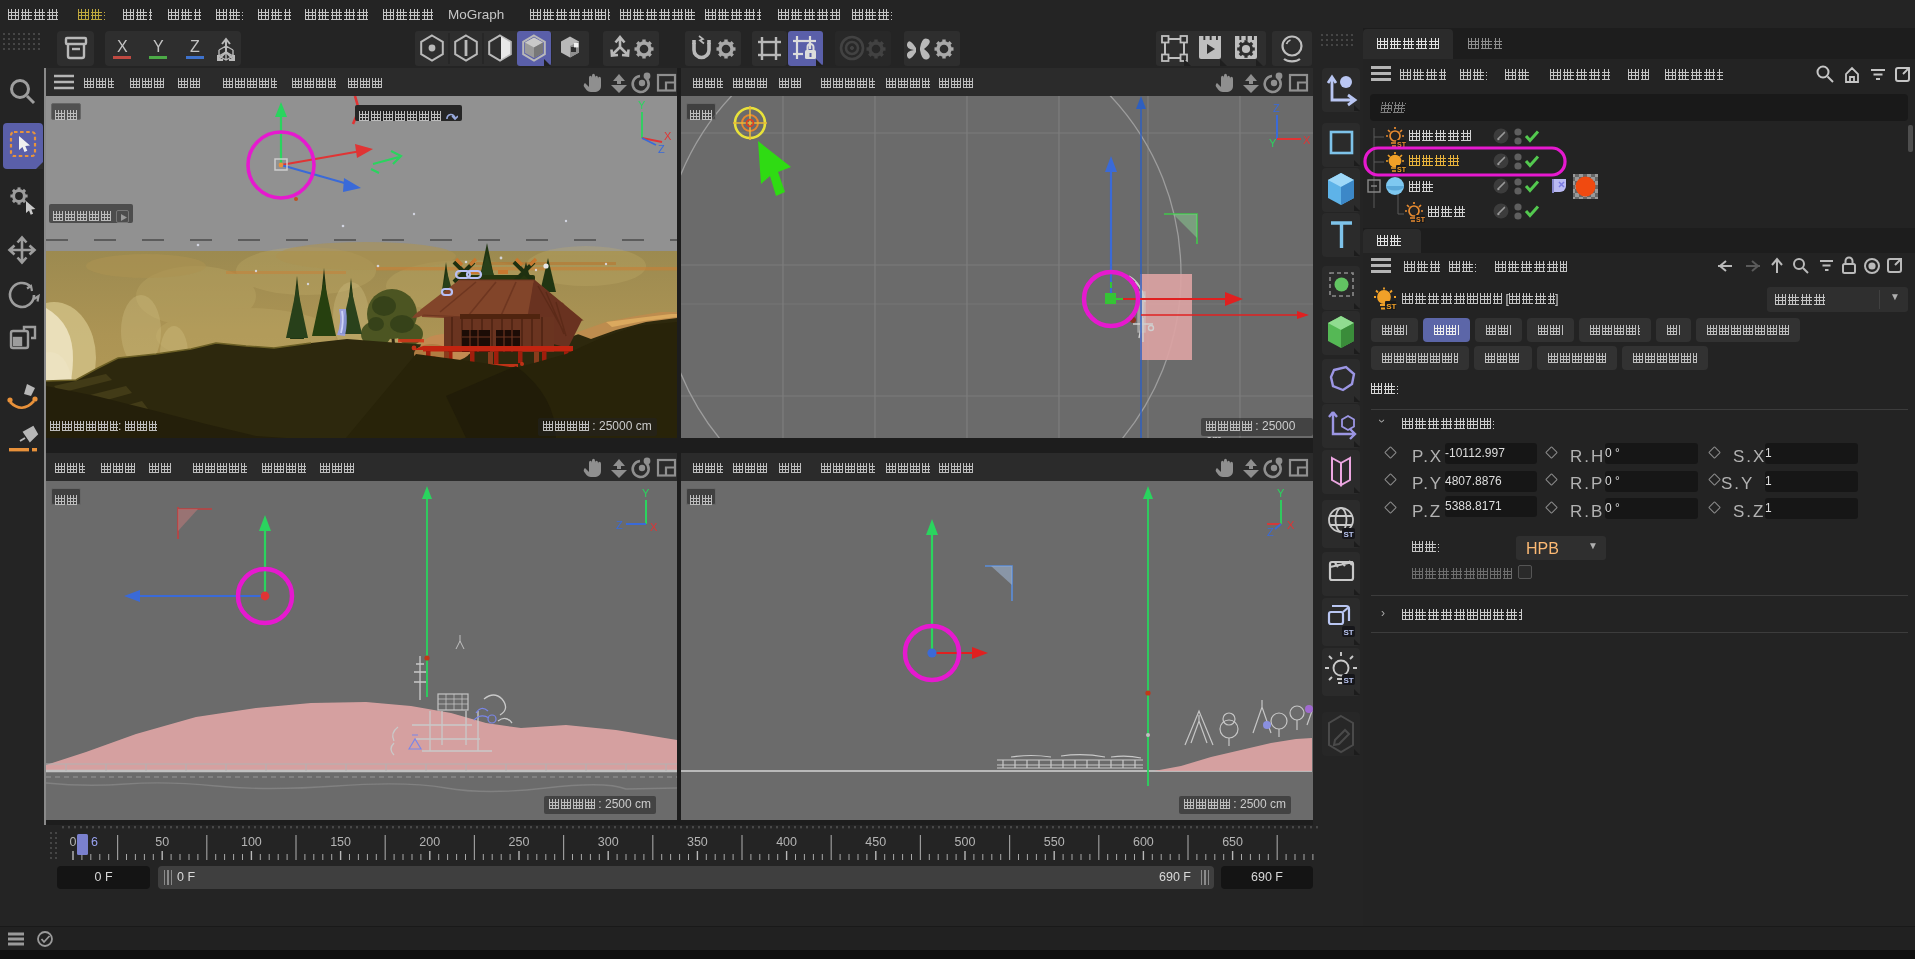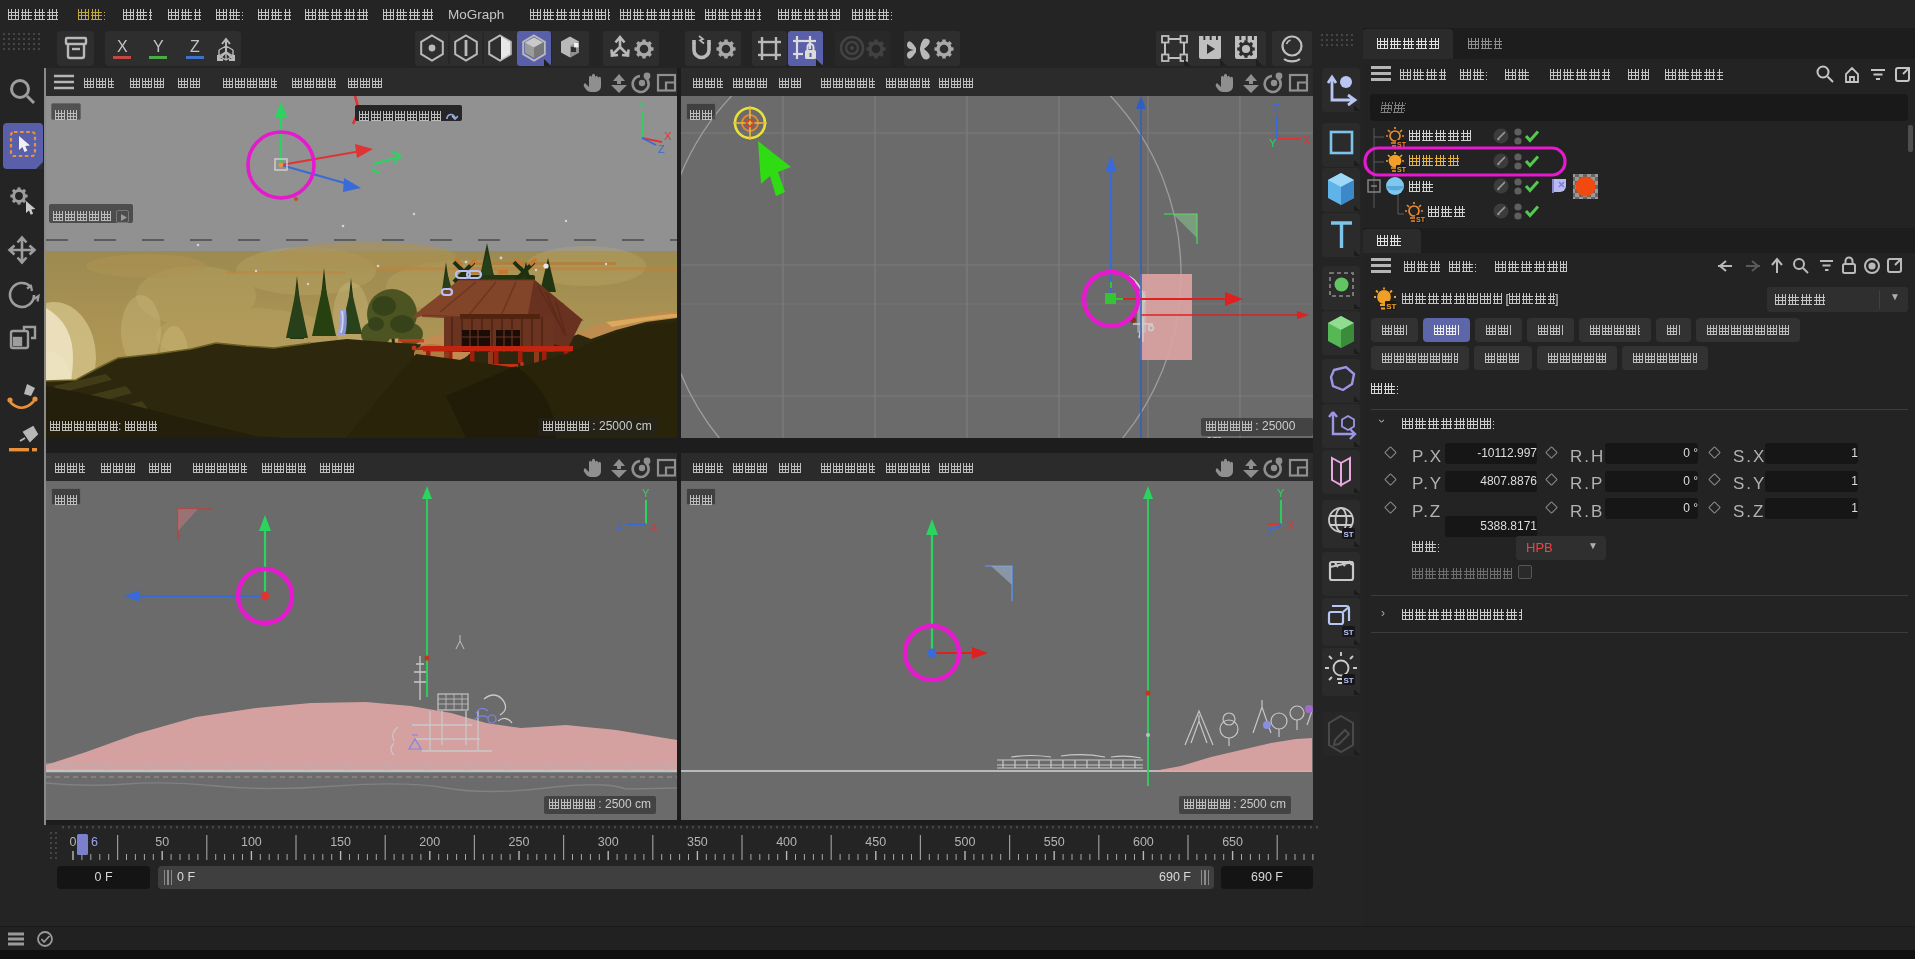--- a/index.html
+++ b/index.html
@@ -9,21 +9,21 @@
  mask-image:repeating-linear-gradient(90deg,#000 0 11px,transparent 11px 13px)}
 i.j2{display:inline-block;vertical-align:-1px;height:10px;
  background:repeating-linear-gradient(0deg,var(--c,#bdbdbd) 0 1px,transparent 1px 3.2px),repeating-linear-gradient(90deg,var(--c,#bdbdbd) 0 1px,transparent 1px 3px);
  -webkit-mask-image:repeating-linear-gradient(90deg,#000 0 10px,transparent 10px 12px);
  mask-image:repeating-linear-gradient(90deg,#000 0 10px,transparent 10px 12px)}
 .vphead{position:absolute;height:28px;background:#2b2b2b;color:#bdbdbd;font-size:12px}
 .vphead b{position:absolute;top:8px;font-weight:normal}
 .vplabel{position:absolute;left:5px;top:7px;background:rgba(30,30,30,.55);border:1px solid #666;border-radius:2px;padding:1px 3px 2px;height:17px}
 .gridlabel{position:absolute;background:rgba(35,35,35,.55);border-radius:2px;color:#ccc;font-size:12px;padding:1px 5px 2px;height:18px}
 .btn{display:inline-block;background:#323232;border-radius:4px;color:#c6c6c6;font-size:12px;height:24px;line-height:24px;padding:0 11px;margin-right:5px}
-.inp{position:absolute;height:21px;background:#161616;border-radius:3px;color:#dedede;font-size:12px;text-align:right;line-height:21px}
+.inp{position:absolute;height:21px;background:#161616;border-radius:3px;color:#dedede;font-size:12px;text-align:left;line-height:21px}
 .dia{position:absolute;width:9px;height:9px;border:1.5px solid #8a8a8a;transform:rotate(45deg);border-radius:1px}
 .flab{position:absolute;color:#b2b2b2;font-size:17px;letter-spacing:2px}
 svg{position:absolute;display:block}
 </style></head>
 <body>
 
 <div class="abs" style="left:0;top:0;width:1915px;height:28px;background:#242424" id="topmenu">
 <i class="j abs" style="left:8px;top:9px;width:50px"></i>
 <i class="j abs" style="left:78px;top:9px;width:27px;--c:#c0a83e"></i>
 <i class="j abs" style="left:123px;top:9px;width:29px"></i>
@@ -1444,35 +1444,35 @@
 <div class="dia" style="left:347px;top:420px"></div>
     <div class="dia" style="left:347px;top:447px"></div>
     <div class="dia" style="left:347px;top:475px"></div>
 <span class="flab" style="left:49px;top:419px">P.X</span>
     <span class="flab" style="left:49px;top:446px">P.Y</span>
     <span class="flab" style="left:49px;top:474px">P.Z</span>
 <span class="flab" style="left:207px;top:419px">R.H</span>
     <span class="flab" style="left:207px;top:446px">R.P</span>
     <span class="flab" style="left:207px;top:474px">R.B</span>
 <span class="flab" style="left:370px;top:419px">S.X</span>
-    <span class="flab" style="left:370px;top:446px">S.Y</span>
+    <span class="flab" style="left:358px;top:446px">S.Y</span>
     <span class="flab" style="left:370px;top:474px">S.Z</span>
 <div class="inp" style="left:82px;top:415px;width:92px">-10112.997</div>
 <div class="inp" style="left:82px;top:442.5px;width:92px">4807.8876</div>
-<div class="inp" style="left:82px;top:488px;width:92px">5388.8171</div>
+<div class="inp" style="left:82px;top:468px;width:92px">5388.8171</div>
 <div class="inp" style="left:242px;top:415px;width:93px">0 °</div>
 <div class="inp" style="left:242px;top:442.5px;width:93px">0 °</div>
 <div class="inp" style="left:242px;top:470px;width:93px">0 °</div>
 <div class="inp" style="left:402px;top:415px;width:93px">1</div>
 <div class="inp" style="left:402px;top:442.5px;width:93px">1</div>
 <div class="inp" style="left:402px;top:470px;width:93px">1</div>
 
 <i class="j abs" style="left:49px;top:513px;width:27px"></i>
 <div class="abs" style="left:153px;top:508px;width:90px;height:24px;background:#2f2f2f;border-radius:3px">
- <span class="abs" style="left:10px;top:4px;color:#ef4444;font-size:13px">HPB</span>
+ <span class="abs" style="left:10px;top:4px;color:#fdba74;font-size:16px">HPB</span>
  <span class="abs" style="right:8px;top:4px;color:#b0b0b0;font-size:10px">▼</span>
 </div>
 <i class="j abs" style="left:49px;top:540px;width:100px;--c:#6e6e6e"></i>
 <div class="abs" style="left:155px;top:537px;width:14px;height:14px;background:#2a2a2a;border:1px solid #555;border-radius:2px"></div>
 <div class="abs" style="left:8px;top:567px;width:537px;height:1px;background:#3c3c3c"></div>
 <span class="abs" style="left:18px;top:578px;color:#a8a8a8;font-size:12px">›</span>
 <i class="j abs" style="left:39px;top:581px;width:120px;--c:#cccccc"></i>
 <div class="abs" style="left:8px;top:604px;width:537px;height:1px;background:#3c3c3c"></div>
 </div>
 

